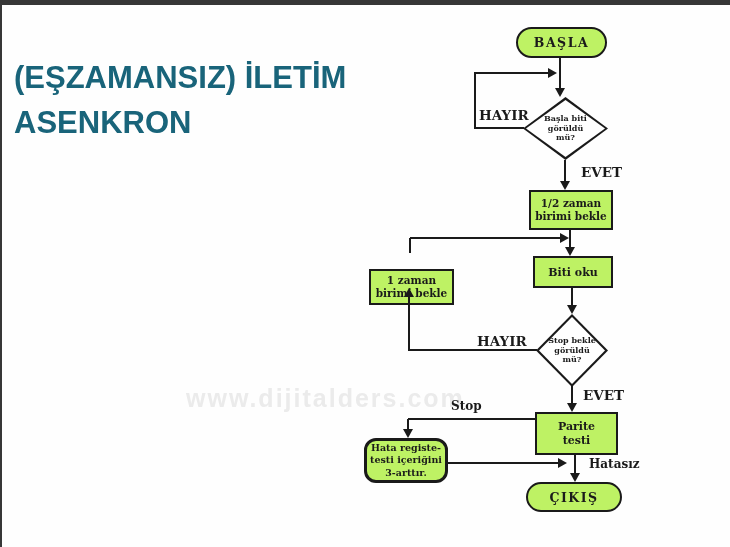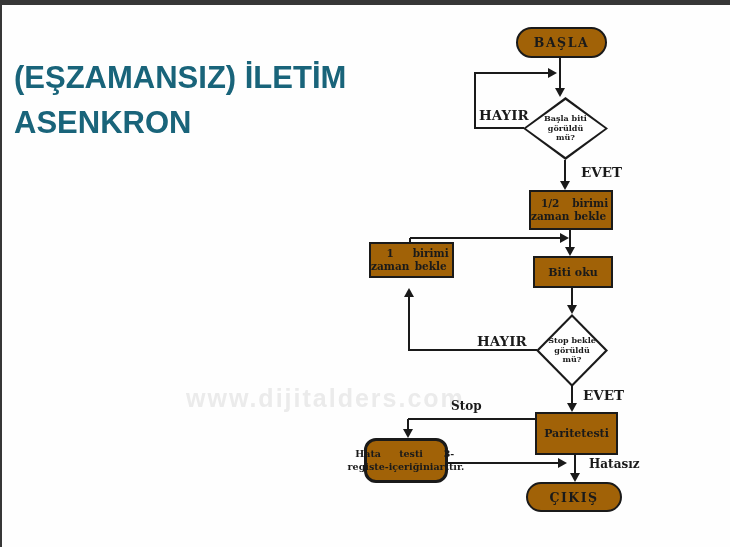--- a/index.html
+++ b/index.html
@@ -18,26 +18,26 @@
   }
   .watermark {
     position:absolute; left:186px; top:384px;
     font-family:"Liberation Sans", sans-serif; font-weight:bold;
     font-size:25px; letter-spacing:2px; color:#ebebeb; white-space:nowrap;
   }
 
   
   .node {
     position:absolute; box-sizing:border-box;
-    border:2.5px solid #1a1a1a; background:#a16207; color:#1a1a1a;
+    border:2.5px solid #1a1a1a; background:#bef264; color:#1a1a1a;
     text-align:center; font-weight:bold;
   }
   .terminal { border-radius:16px; display:flex; align-items:center; justify-content:center;
               font-size:12.5px; letter-spacing:1.5px; }
-  .process  { display:flex; flex-direction:row; align-items:center; justify-content:center; }
+  .process  { display:flex; flex-direction:column; align-items:center; justify-content:center; }
   .fs-box   { font-size:10.5px; line-height:13px; }
   .fs-read  { font-size:11px; }
   .fs-par   { font-size:11px; line-height:14px; }
   .fs-err   { font-size:9.5px; line-height:12.5px;border-radius:12px; }
 
   .diamond  { position:absolute; }
   .d-outer  { position:absolute; left:0; top:0; right:0; bottom:0; background:#1a1a1a;
               clip-path:polygon(50% 0%,100% 50%,50% 100%,0% 50%); }
   .d-inner  { position:absolute; left:3px; top:3px; right:3px; bottom:3px; background:#fff;
               clip-path:polygon(50% 0%,100% 50%,50% 100%,0% 50%); }
@@ -101,21 +101,21 @@
     <span>1/2 zaman</span>
     <span>birimi bekle</span>
   </div>
 
   <div class="line" style="left:569px; top:230px; width:2px; height:18px;"></div>
   <div class="arr down" style="left:565px; top:247px;"></div>
   <div class="line" style="left:410px; top:237px; width:150px; height:2px;"></div>
   <div class="arr right" style="left:560px; top:233px;"></div>
   <div class="line" style="left:409px; top:238px; width:2px; height:15px;"></div>
 
-  <div class="node process fs-box" style="left:369px; top:242px; width:85px; height:36px;justify-content:space-between;">
+  <div class="node process fs-box" style="left:369px; top:269px; width:85px; height:36px;">
     <span>1 zaman</span>
     <span>birimi bekle</span>
   </div>
 
   <div class="node process fs-read" style="left:533px; top:256px; width:80px; height:32px;">
     <span>Biti oku</span>
   </div>
 
   <div class="line" style="left:571px; top:286px; width:2px; height:20px;"></div>
   <div class="arr down" style="left:567px; top:305px;"></div>

